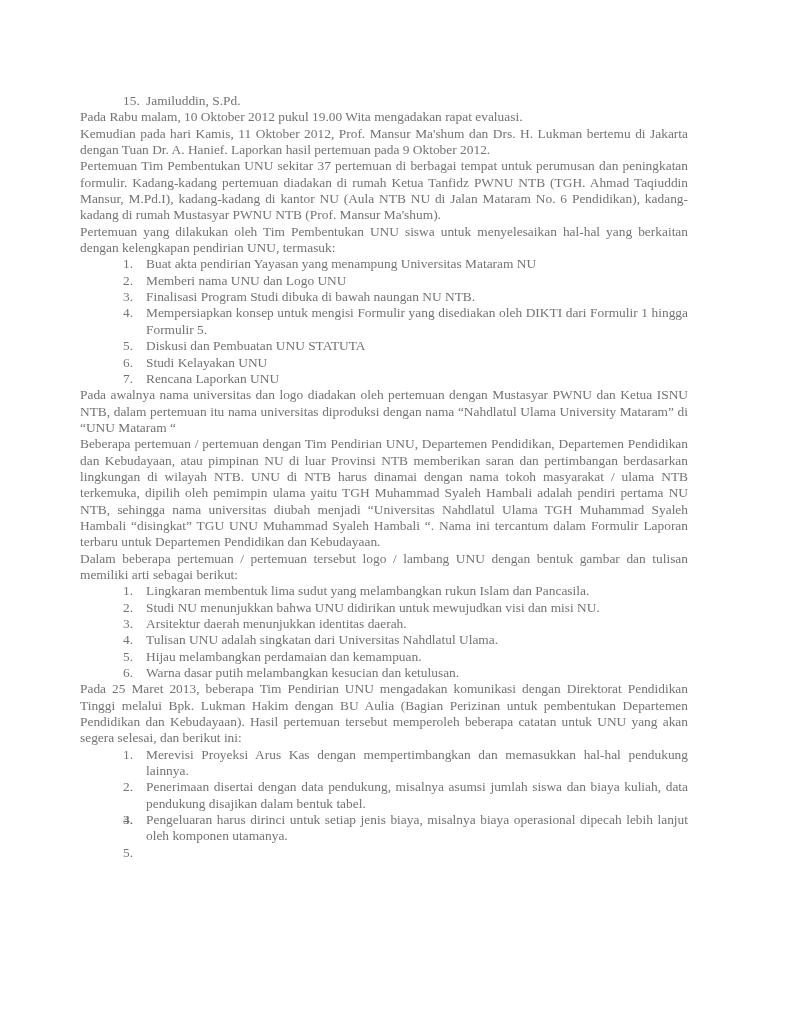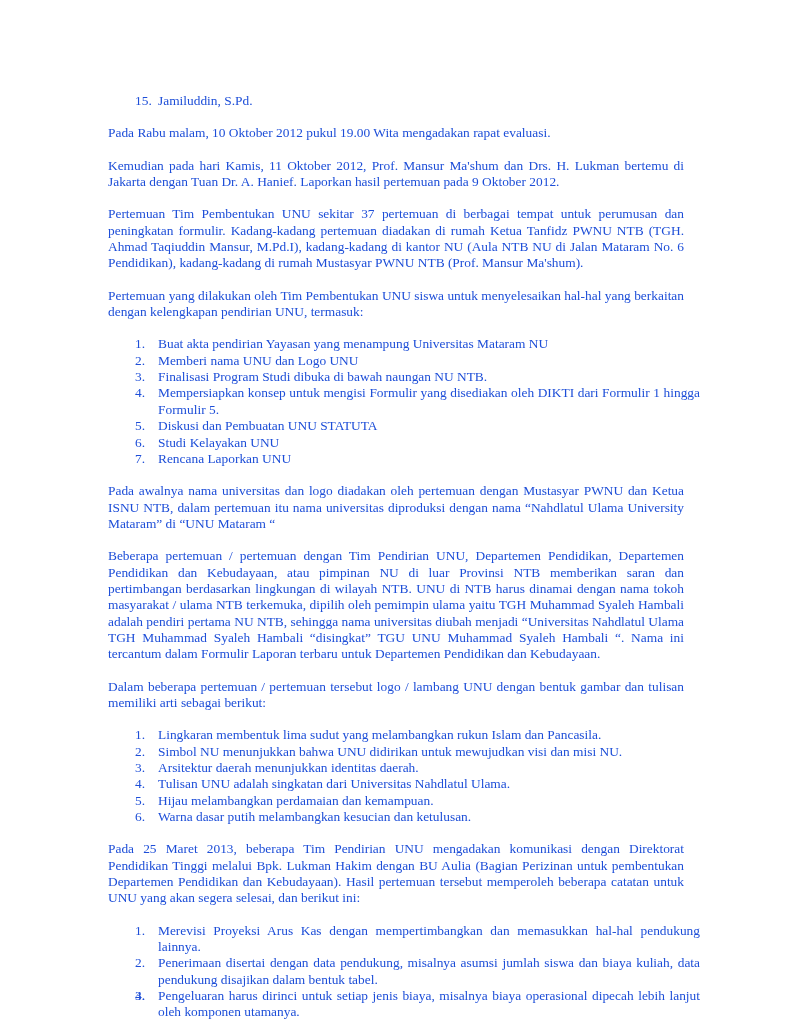--- a/index.html
+++ b/index.html
@@ -1,27 +1,27 @@
 <!DOCTYPE html>
 <html><head>
   <meta charset="utf-8">
   <style>
     html, body { margin: 0; padding: 0; background: #ffffff; }
     body { width: 791px; height: 1024px; position: relative; overflow: hidden; }
     .page {
       position: absolute;
-      left: 92px;
+      left: 80px;
       top: 93px;
       width: 608px;
       font-family: "Liberation Serif", "DejaVu Serif", serif;
       font-size: 13.4px;
       line-height: 16.35px;
-      color: #1d4ed8;
+      color: #737373;
     }
-    .para { margin: 16px; text-align: justify; }
+    .para { margin: 0; text-align: justify; }
     .para.left { text-align: left; }
     ol.list { margin: 0; padding: 0; list-style: none; }
     ol.list li {
       position: relative;
       padding-left: 66px;
       text-align: justify;
     }
     ol.list.names li { padding-left: 66px; }
     ol.list li .num {
       position: absolute;
@@ -56,21 +56,21 @@
     <li><span class="num">6.</span><span>Studi Kelayakan UNU</span></li>
     <li><span class="num">7.</span><span>Rencana Laporkan UNU</span></li>
   </ol>
 
   <p class="para">Pada awalnya nama universitas dan logo diadakan oleh pertemuan dengan Mustasyar PWNU dan Ketua ISNU NTB, dalam pertemuan itu nama universitas diproduksi dengan nama “Nahdlatul Ulama University Mataram” di “UNU Mataram “</p>
   <p class="para">Beberapa pertemuan / pertemuan dengan Tim Pendirian UNU, Departemen Pendidikan, Departemen Pendidikan dan Kebudayaan, atau pimpinan NU di luar Provinsi NTB memberikan saran dan pertimbangan berdasarkan lingkungan di wilayah NTB. UNU di NTB harus dinamai dengan nama tokoh masyarakat / ulama NTB terkemuka, dipilih oleh pemimpin ulama yaitu TGH Muhammad Syaleh Hambali adalah pendiri pertama NU NTB, sehingga nama universitas diubah menjadi “Universitas Nahdlatul Ulama TGH Muhammad Syaleh Hambali “disingkat” TGU UNU Muhammad Syaleh Hambali “. Nama ini tercantum dalam Formulir Laporan terbaru untuk Departemen Pendidikan dan Kebudayaan.</p>
   <p class="para">Dalam beberapa pertemuan / pertemuan tersebut logo / lambang UNU dengan bentuk gambar dan tulisan memiliki arti sebagai berikut:</p>
 
   <ol class="list">
     <li><span class="num">1.</span><span>Lingkaran membentuk lima sudut yang melambangkan rukun Islam dan Pancasila.</span></li>
-    <li><span class="num">2.</span><span>Simbol NU menunjukkan bahwa UNU didirikan untuk mewujudkan visi dan misi NU.</span></li>
+    <li><span class="num">2.</span><span>Studi NU menunjukkan bahwa UNU didirikan untuk mewujudkan visi dan misi NU.</span></li>
     <li><span class="num">3.</span><span>Arsitektur daerah menunjukkan identitas daerah.</span></li>
     <li><span class="num">4.</span><span>Tulisan UNU adalah singkatan dari Universitas Nahdlatul Ulama.</span></li>
     <li><span class="num">5.</span><span>Hijau melambangkan perdamaian dan kemampuan.</span></li>
     <li><span class="num">6.</span><span>Warna dasar putih melambangkan kesucian dan ketulusan.</span></li>
   </ol>
 
   <p class="para">Pada 25 Maret 2013, beberapa Tim Pendirian UNU mengadakan komunikasi dengan Direktorat Pendidikan Tinggi melalui Bpk. Lukman Hakim dengan BU Aulia (Bagian Perizinan untuk pembentukan Departemen Pendidikan dan Kebudayaan). Hasil pertemuan tersebut memperoleh beberapa catatan untuk UNU yang akan segera selesai, dan berikut ini:</p>
 
   <ol class="list">
     <li><span class="num">1.</span><span>Merevisi Proyeksi Arus Kas dengan mempertimbangkan dan memasukkan hal-hal pendukung lainnya.</span></li>

